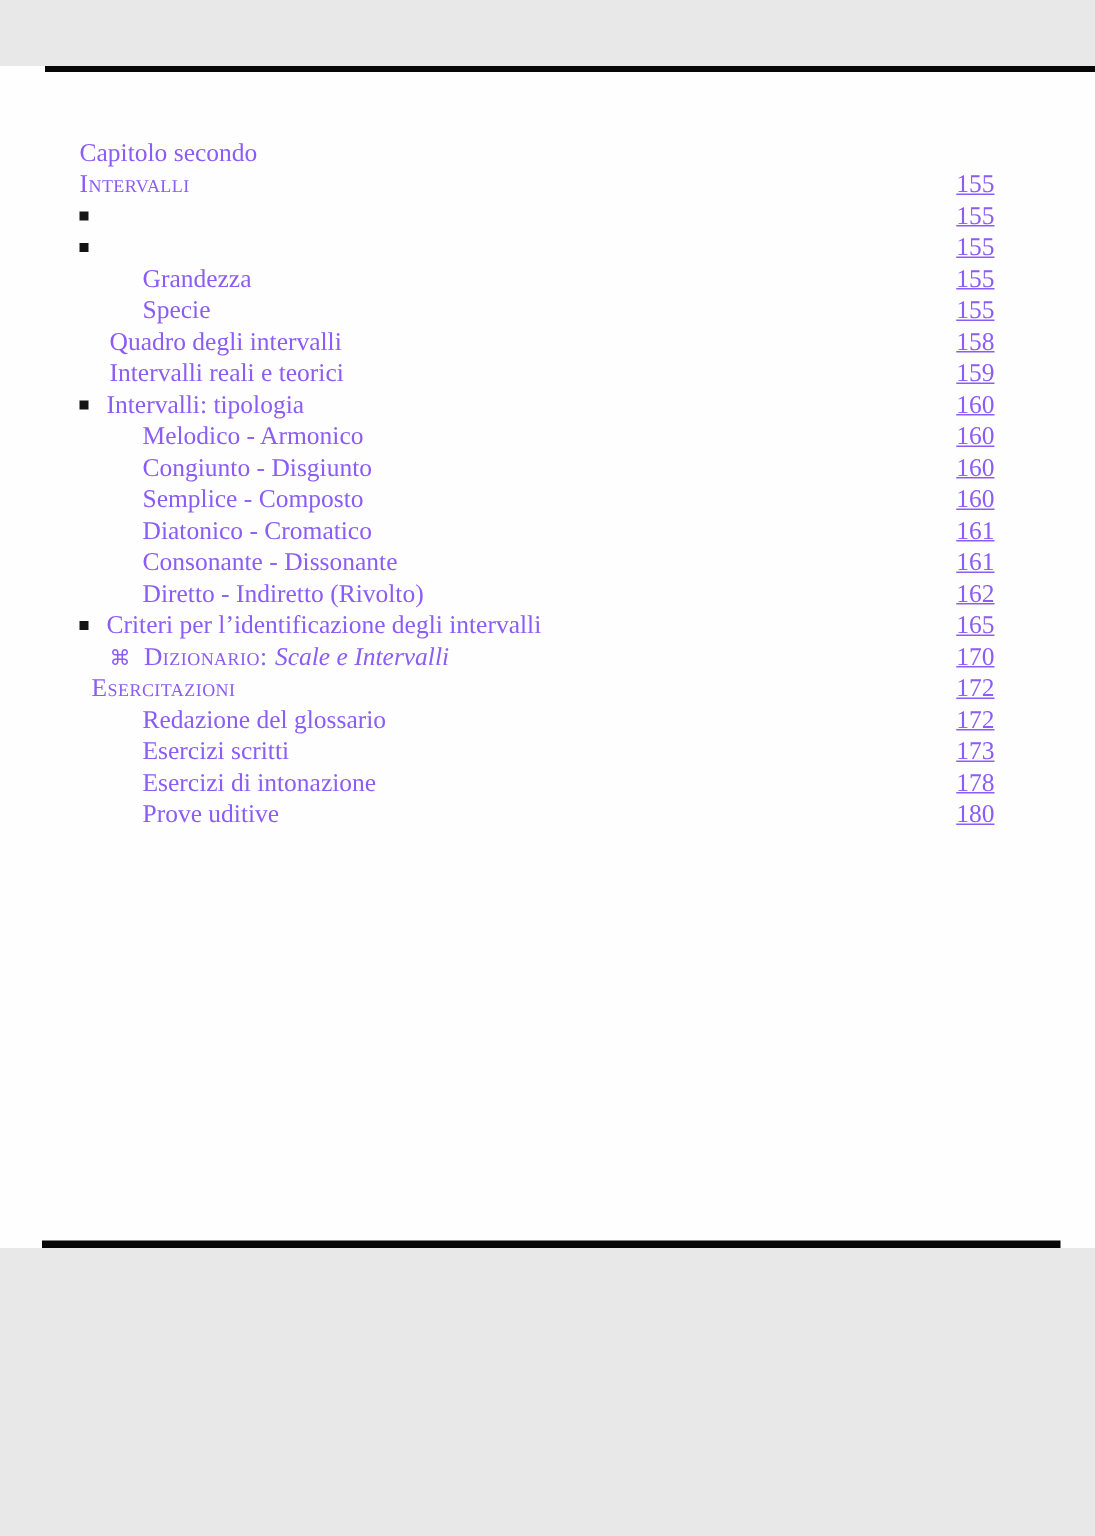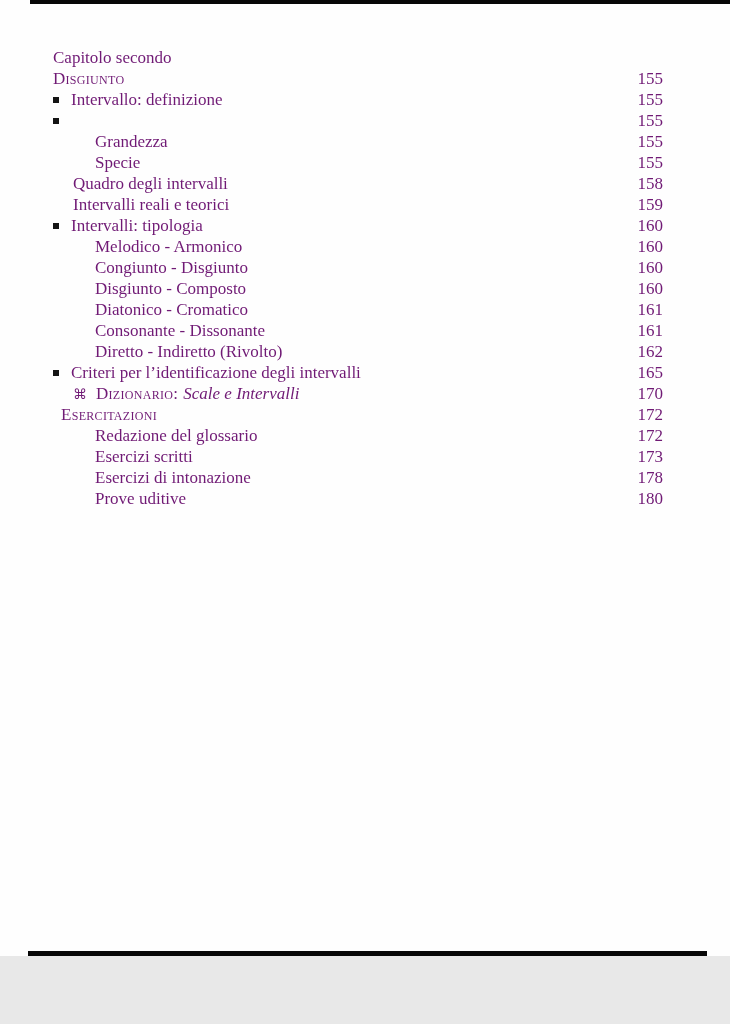--- a/index.html
+++ b/index.html
@@ -1,43 +1,44 @@
 <!DOCTYPE html>
 <html><head>
 <meta charset="utf-8">
 <style>
   html, body { margin: 0; padding: 0; background: #e8e8e8; }
   .page {
     position: relative;
     width: 730px;
-    height: 956px;
+    height: 788px;
     background: #fefefe;
     overflow: hidden;
     font-family: "Liberation Serif", "DejaVu Serif", serif;
-    color: #701a75;
+    color: #8b5cf6;
+    margin-top: 44px;
   }
   .scan-edge { position: absolute; background: #070707; }
   .scan-edge.top { top: 0; left: 30px; right: 0; height: 4px; }
   .scan-edge.bottom { bottom: 0; left: 28px; width: 679px; height: 5px; }
 
   .toc {
     position: absolute;
     left: 53px;
     top: 47px;
     width: 610px;
   }
   .line {
     display: flex;
     align-items: baseline;
     height: 21px;
     line-height: 21px;
     font-size: 17px;
     white-space: nowrap;
   }
-  .page-num { margin-left: auto; padding-left: 10px; }
+  .page-num { margin-left: auto; padding-left: 10px; text-decoration: underline; }
   .sc { font-variant: small-caps; letter-spacing: 0.3px; }
 
   
   .t-heading, .t-sc0 { padding-left: 0; }
   .t-sc1  { padding-left: 8px; gap: 32px; }
   .t-sub1 { padding-left: 20px; justify-content: flex-end; }
   .t-cmd  { padding-left: 20px; }
   .t-sub2 { padding-left: 42px; }
 
   .square-bullet {
@@ -68,26 +69,25 @@
 </head>
 <body>
 
 <div class="page">
   <div class="scan-edge top"></div>
   <div class="toc">
       <div class="line t-heading">
         <span>Capitolo secondo</span>
       </div>
       <div class="line t-sc0">
-        <span class="sc">Disgiunto</span>
+        <span class="sc">Intervalli</span>
         <span class="page-num">155</span>
       </div>
       <div class="line t-bullet">
         <span class="square-bullet"></span>
-        <span>Intervallo: definizione</span>
         <span class="page-num">155</span>
       </div>
       <div class="line t-bullet">
         <span class="square-bullet"></span>
         <span class="page-num">155</span>
       </div>
       <div class="line t-sub2">
         <span>Grandezza</span>
         <span class="page-num">155</span>
       </div>
@@ -110,21 +110,21 @@
       </div>
       <div class="line t-sub2">
         <span>Melodico - Armonico</span>
         <span class="page-num">160</span>
       </div>
       <div class="line t-sub2">
         <span>Congiunto - Disgiunto</span>
         <span class="page-num">160</span>
       </div>
       <div class="line t-sub2">
-        <span>Disgiunto - Composto</span>
+        <span>Semplice - Composto</span>
         <span class="page-num">160</span>
       </div>
       <div class="line t-sub2">
         <span>Diatonico - Cromatico</span>
         <span class="page-num">161</span>
       </div>
       <div class="line t-sub2">
         <span>Consonante - Dissonante</span>
         <span class="page-num">161</span>
       </div>

